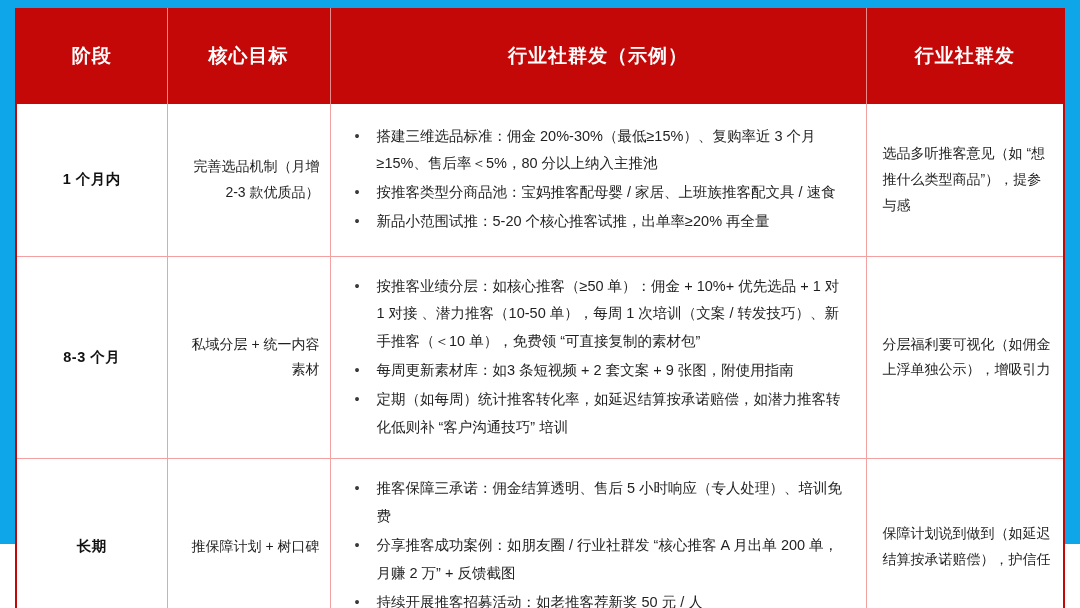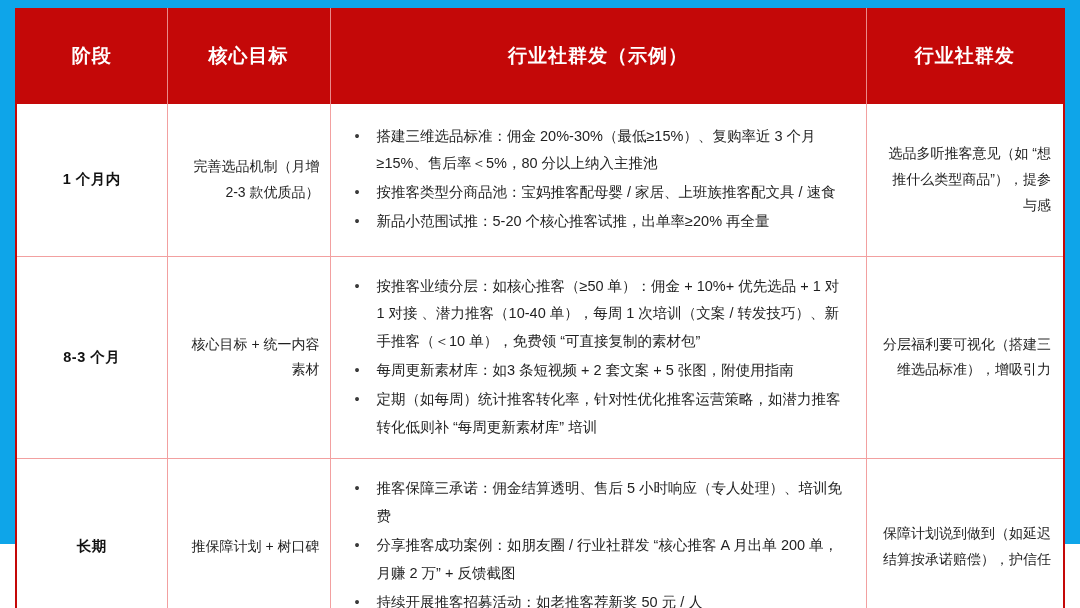--- a/index.html
+++ b/index.html
@@ -82,21 +82,21 @@
     line-height: 1.85;
     color: #1f1f1f;
     text-align: right;
     padding-left: 20px;
     padding-right: 10px;
   }
   td.notes-cell {
     font-size: 14px;
     line-height: 1.85;
     color: #1f1f1f;
-    text-align: right;
+    text-align: left;
     padding-left: 16px;
     padding-right: 12px;
   }
   td.actions-cell {
     padding: 16px 18px 16px 16px;
   }
   ul.bullets {
     list-style: none;
     margin: 0;
     padding: 0;
@@ -153,29 +153,29 @@
               <li>搭建三维选品标准：佣金 20%-30%（最低≥15%）、复购率近 3 个月≥15%、售后率＜5%，80 分以上纳入主推池</li>
               <li>按推客类型分商品池：宝妈推客配母婴 / 家居、上班族推客配文具 / 速食</li>
               <li>新品小范围试推：5-20 个核心推客试推，出单率≥20% 再全量</li>
             </ul>
           </td>
           <td class="notes-cell">选品多听推客意见（如 “想推什么类型商品”），提参与感</td>
         </tr>
 
         <tr class="row-2">
           <td class="stage-cell">8-3 个月</td>
-          <td class="goal-cell">核心目标 + 统一内容素材</td>
+          <td class="goal-cell">私域分层 + 统一内容素材</td>
           <td class="actions-cell">
             <ul class="bullets">
-              <li>按推客业绩分层：如核心推客（≥50 单）：佣金 + 10%+ 优先选品 + 1 对 1 对接 、潜力推客（10-40 单），每周 1 次培训（文案 / 转发技巧）、新手推客（＜10 单），免费领 “可直接复制的素材包”</li>
-              <li>每周更新素材库：如3 条短视频 + 2 套文案 + 5 张图，附使用指南</li>
-              <li>定期（如每周）统计推客转化率，针对性优化推客运营策略，如潜力推客转化低则补 “每周更新素材库” 培训</li>
+              <li>按推客业绩分层：如核心推客（≥50 单）：佣金 + 10%+ 优先选品 + 1 对 1 对接 、潜力推客（10-50 单），每周 1 次培训（文案 / 转发技巧）、新手推客（＜10 单），免费领 “可直接复制的素材包”</li>
+              <li>每周更新素材库：如3 条短视频 + 2 套文案 + 9 张图，附使用指南</li>
+              <li>定期（如每周）统计推客转化率，如延迟结算按承诺赔偿，如潜力推客转化低则补 “客户沟通技巧” 培训</li>
             </ul>
           </td>
-          <td class="notes-cell">分层福利要可视化（搭建三维选品标准），增吸引力</td>
+          <td class="notes-cell">分层福利要可视化（如佣金上浮单独公示），增吸引力</td>
         </tr>
 
         <tr class="row-3">
           <td class="stage-cell">长期</td>
           <td class="goal-cell">推保障计划 + 树口碑</td>
           <td class="actions-cell">
             <ul class="bullets">
               <li>推客保障三承诺：佣金结算透明、售后 5 小时响应（专人处理）、培训免费</li>
               <li>分享推客成功案例：如朋友圈 / 行业社群发 “核心推客 A 月出单 200 单，月赚 2 万” + 反馈截图</li>
               <li>持续开展推客招募活动：如老推客荐新奖 50 元 / 人</li>

